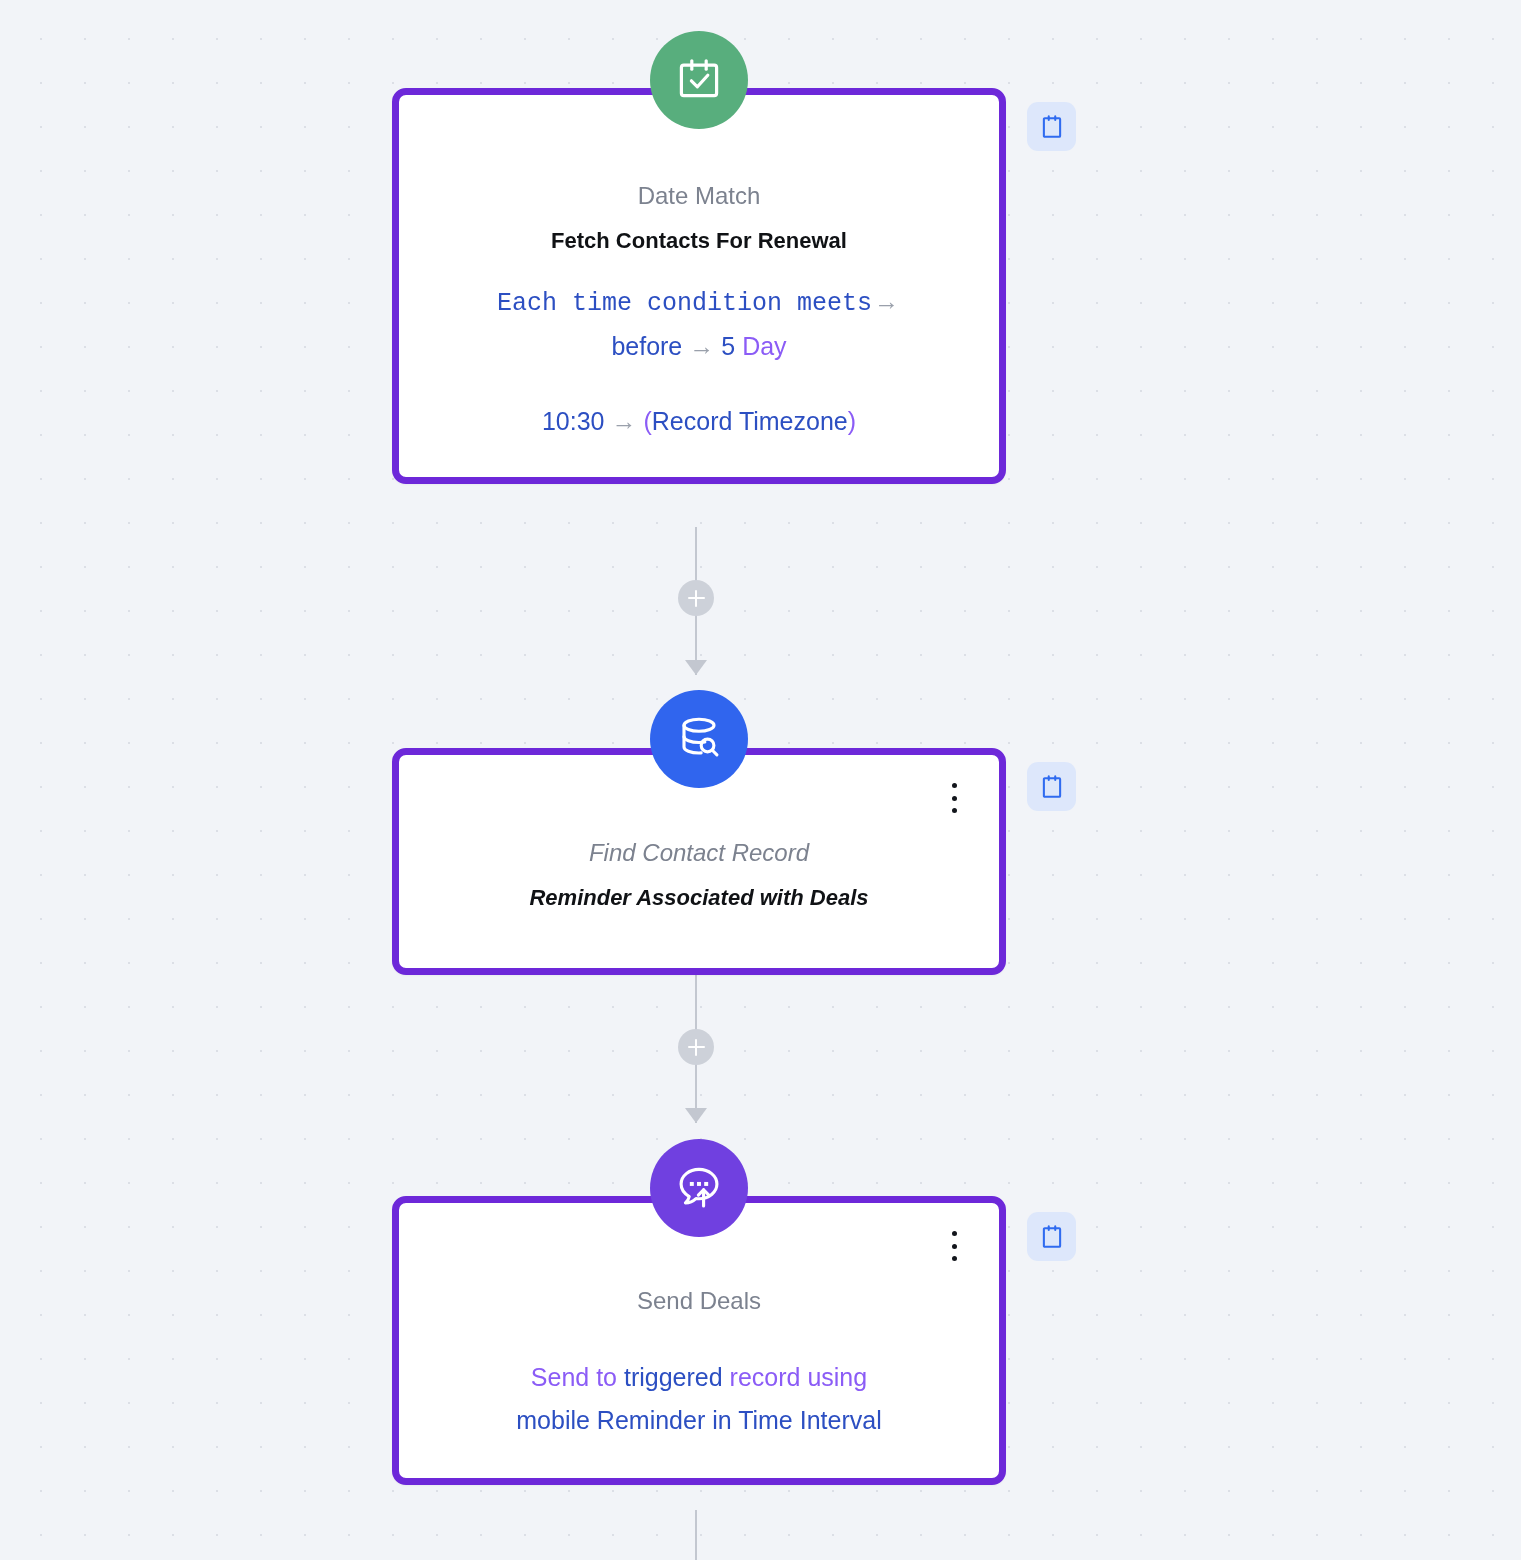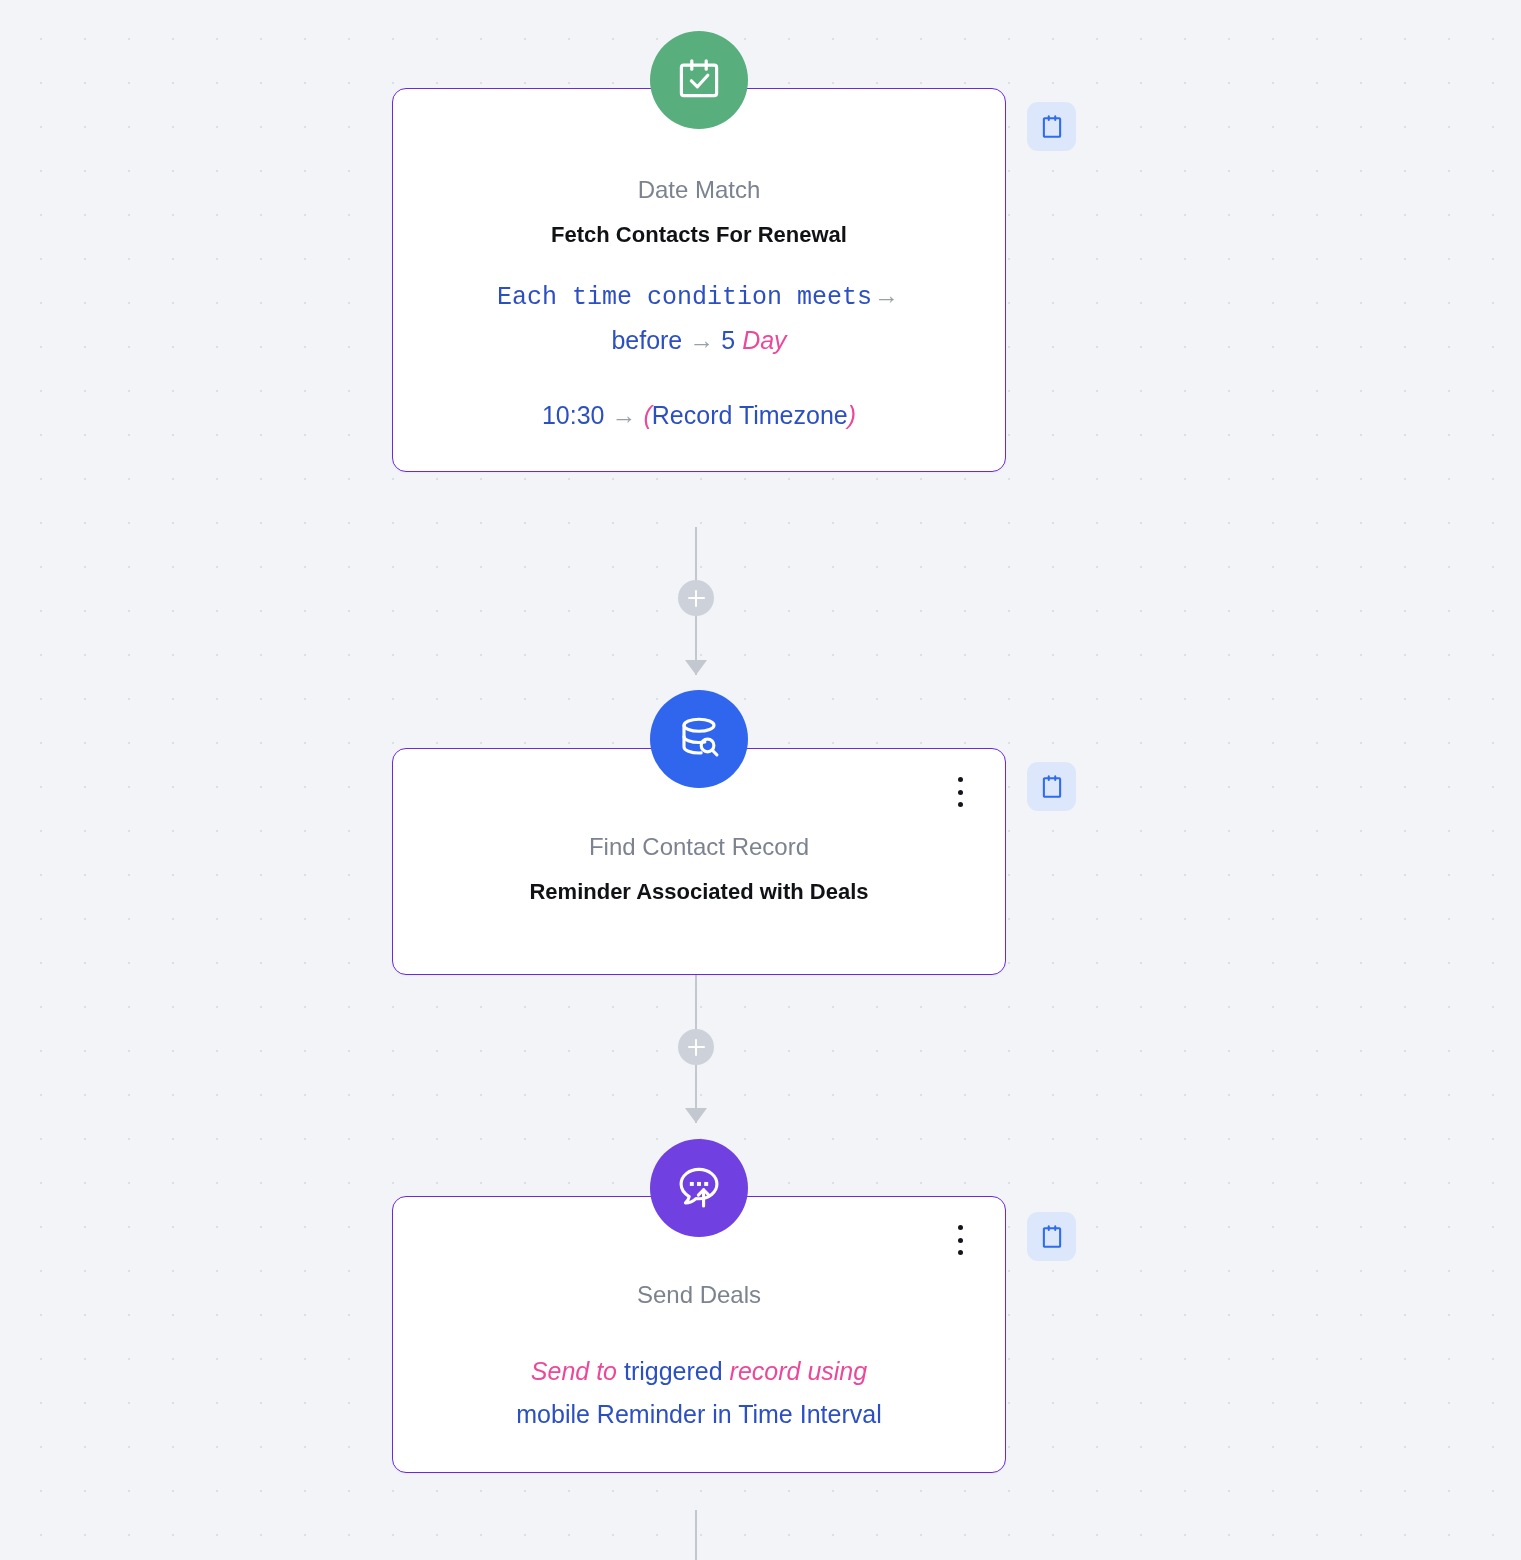--- a/index.html
+++ b/index.html
@@ -28,21 +28,21 @@
 
   .node-block {
     position: absolute;
     left: 392px;
     width: 614px;
   }
 
   .card {
     position: relative;
     background: #ffffff;
-    border: 1px solid #6d28d9;
+    border: 7px solid #6d28d9;
     border-radius: 14px;
     box-shadow: 0 1px 2px rgba(20, 30, 60, 0.04);
     width: 614px;
   }
 
   
   .node-icon {
     position: absolute;
     left: 50%;
     transform: translateX(-50%);
@@ -77,21 +77,21 @@
     line-height: 1.3;
     margin-top: 16px;
   }
   .card-detail {
     font-size: 25px;
     line-height: 1.72;
     color: #6f7581;
     font-weight: 400;
   }
   .tok-link { color: #2c4fc2; }
-  .tok-muted { color: #ec4899; font-style: italic; }
+  .tok-muted { color: #8b5cf6; }
   .tok-arrow {
     color: #9aa0ab;
     font-size: 25px;
     padding: 0 7px;
     letter-spacing: 0;
   }
 
   
   .kebab {
     position: absolute;
@@ -228,21 +228,21 @@
     <div class="node-icon icon-blue" style="top:-58px;">
       <svg width="50" height="50" viewBox="0 0 24 24" fill="none" stroke="#ffffff" stroke-width="1.5" stroke-linecap="round" stroke-linejoin="round">
         <ellipse cx="12" cy="5.4" rx="7.2" ry="2.9"></ellipse>
         <path d="M4.8 5.4 v5.4 c0 1.6 3.22 2.9 7.2 2.9 c1.0 0 1.95-.08 2.8-.23"></path>
         <path d="M4.8 10.8 v5.0 c0 1.6 3.22 2.9 7.2 2.9 c.35 0 .7-.01 1.03-.03"></path>
         <circle cx="16.1" cy="15.1" r="3.05"></circle>
         <line x1="18.4" y1="17.4" x2="20.6" y2="19.6"></line>
       </svg>
     </div>
 
-    <div class="card" style="min-height:227px;">
+    <div class="card" style="min-height:227px;font-style:italic;">
       <div class="kebab" style="top:26px;">
         <span></span>
         <span></span>
         <span></span>
       </div>
       <div class="card-inner" style="padding-top:83px; padding-bottom:40px;">
         <div class="card-subtitle">Find Contact Record</div>
         <div class="card-title">Reminder Associated with Deals</div>
       </div>
     </div>

